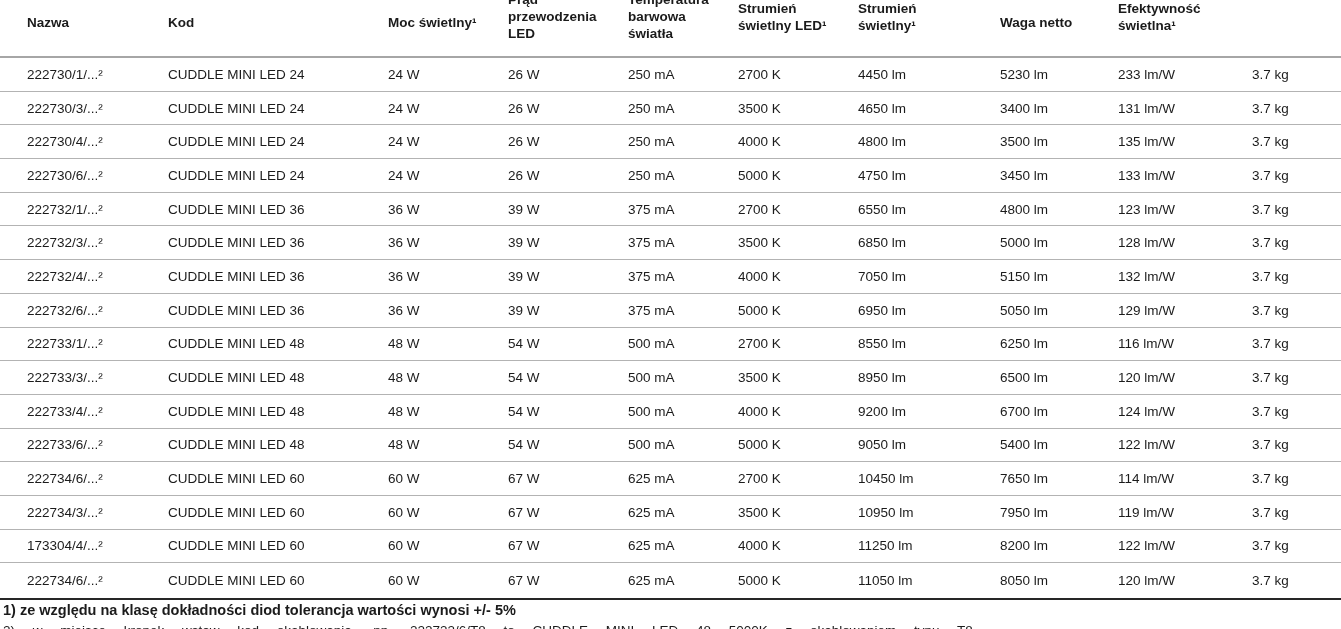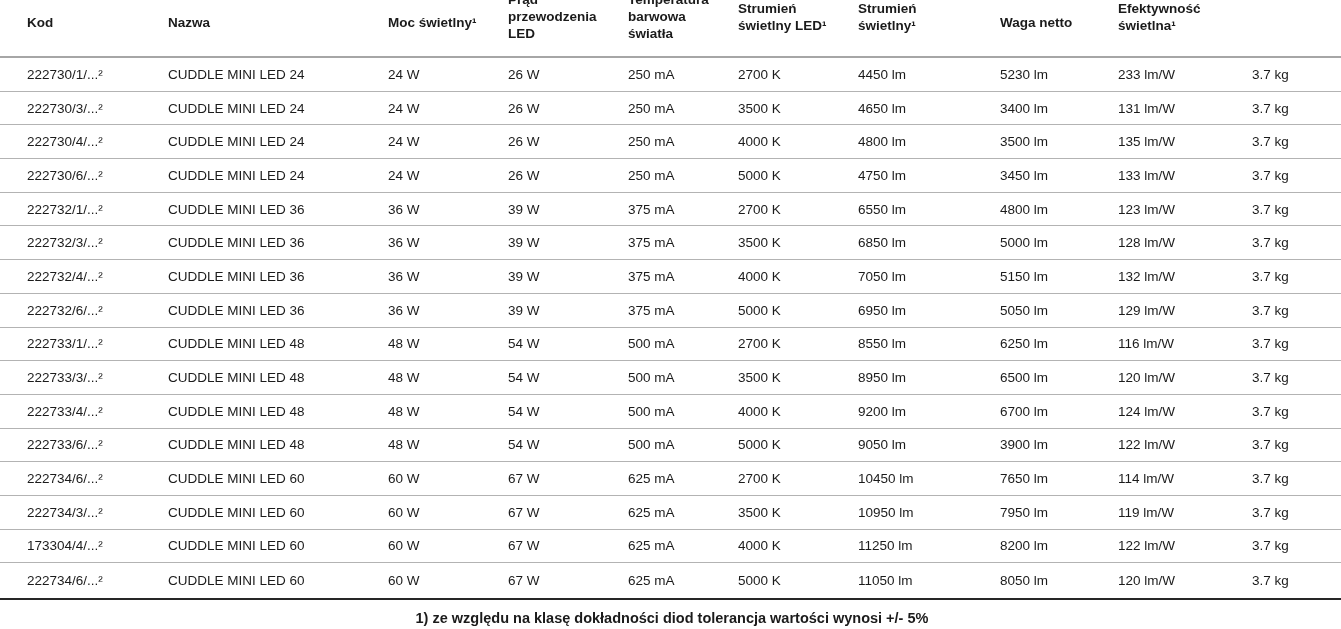--- a/index.html
+++ b/index.html
@@ -58,38 +58,37 @@
     border-top: 2.5px solid #262626;
     margin-top: 1px;
   }
   .footnotes {
     padding-left: 3px;
   }
   .footnote-1 {
     font-weight: bold;
     font-size: 14.5px;
     line-height: 19px;
-    padding-top: 9px;
-    text-align: center;
+    padding-top: 1px;
   }
   .footnote-2 {
     font-size: 13.5px;
     line-height: 18px;
     padding-top: 2px;
     word-spacing: 14px;
     white-space: nowrap;
   }
 </style>
 </head>
 <body>
 
 <div class="spec-table">
   <div class="hrow" id="header-row">
+      <div class="hcell h1">Nazwa</div>
       <div class="hcell h1">Kod</div>
-      <div class="hcell h1">Nazwa</div>
       <div class="hcell h1">Moc świetlny¹</div>
       <div class="hcell h3">Prąd
 przewodzenia
 LED</div>
       <div class="hcell h3">Temperatura
 barwowa
 światła</div>
       <div class="hcell h2">Strumień
 świetlny LED¹</div>
       <div class="hcell h2">Strumień
@@ -232,21 +231,21 @@
         <div class="cell">3.7 kg</div>
       </div>
       <div class="row">
         <div class="cell">222733/6/...²</div>
         <div class="cell">CUDDLE MINI LED 48</div>
         <div class="cell">48 W</div>
         <div class="cell">54 W</div>
         <div class="cell">500 mA</div>
         <div class="cell">5000 K</div>
         <div class="cell">9050 lm</div>
-        <div class="cell">3900 lm</div>
+        <div class="cell">5400 lm</div>
         <div class="cell">122 lm/W</div>
         <div class="cell">3.7 kg</div>
       </div>
       <div class="row">
         <div class="cell">222734/6/...²</div>
         <div class="cell">CUDDLE MINI LED 60</div>
         <div class="cell">60 W</div>
         <div class="cell">67 W</div>
         <div class="cell">625 mA</div>
         <div class="cell">2700 K</div>

